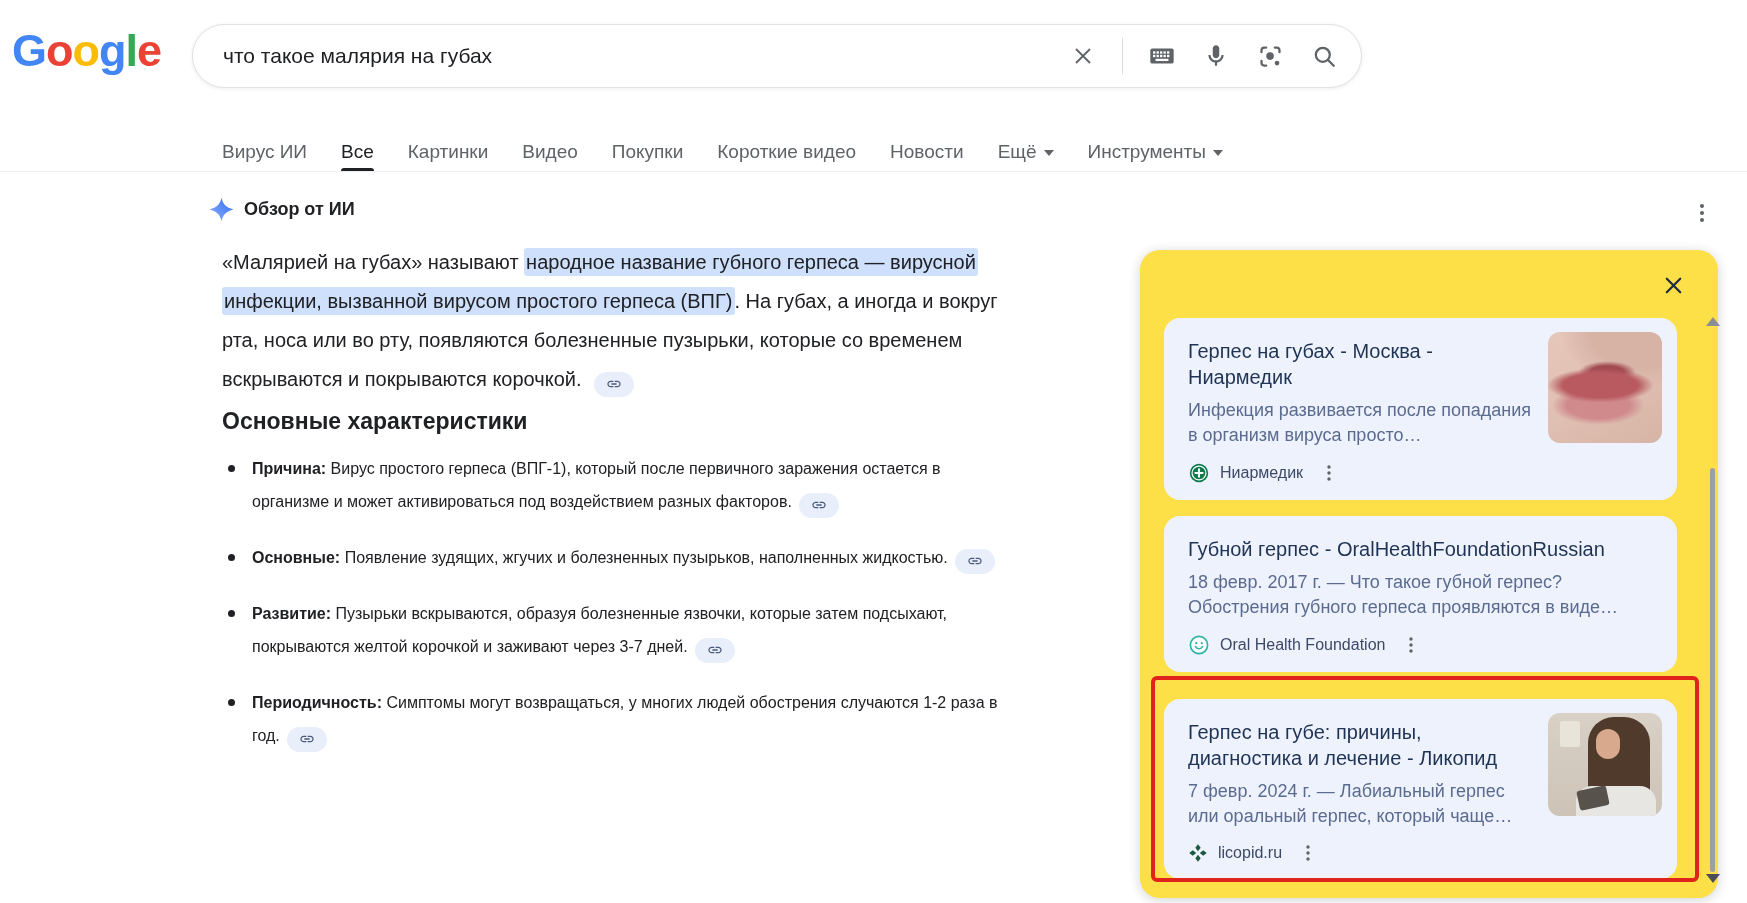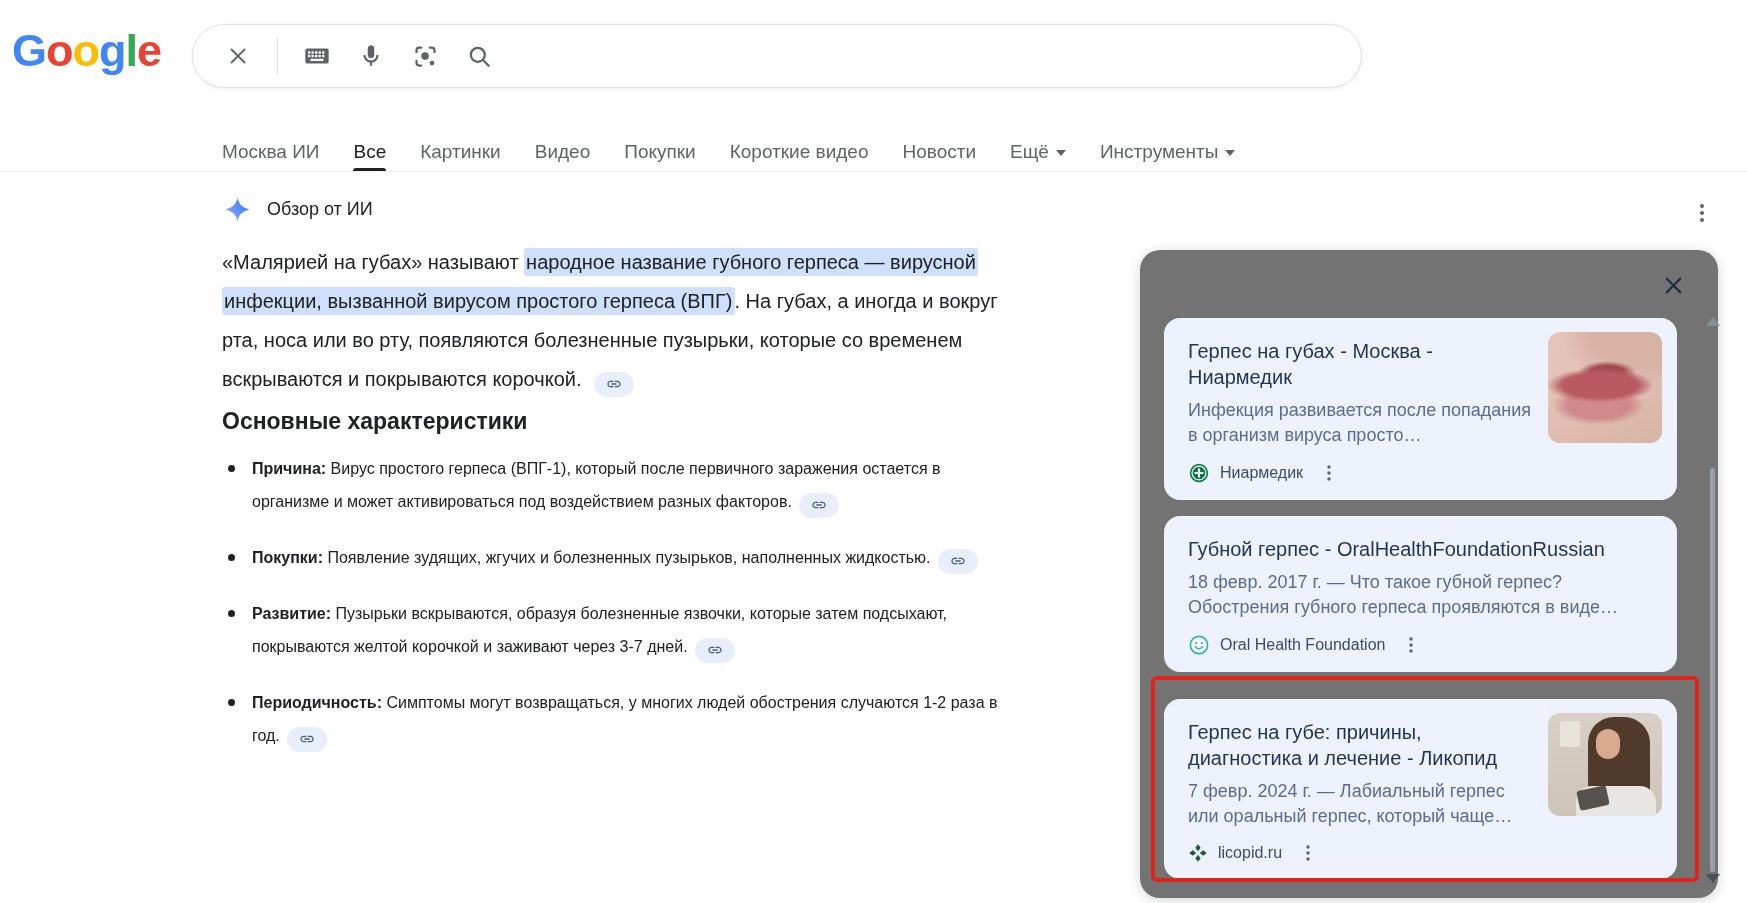--- a/index.html
+++ b/index.html
@@ -25,41 +25,41 @@
   .sb-btn { width:30px; height:30px; display:flex; align-items:center; justify-content:center; cursor:pointer; }
   .sb-divider { width:1px; height:36px; background:#dadce0; }
   
   .tabs { position:absolute; left:222px; top:133px; height:38px; display:flex; gap:34px; align-items:flex-start; }
   .tab { position:relative; font-size:19px; color:#5f6368; height:38px; display:flex; align-items:center; gap:7px; cursor:pointer; white-space:nowrap; }
   .tab.active { color:#202124; font-weight:500; }
   .tab.active::after { content:""; position:absolute; left:0; right:0; bottom:0; height:3px; background:#202124; border-radius:3px 3px 0 0; }
   .caret { width:0; height:0; border-left:5px solid transparent; border-right:5px solid transparent; border-top:6px solid #5f6368; margin-top:2px; }
   .rule { position:absolute; left:0; top:171px; width:1747px; height:1px; background:#ecedef; }
   
-  .ovhead { position:absolute; left:224px; top:196px; display:flex; align-items:center; gap:16px; }
+  .ovhead { position:absolute; left:208px; top:196px; display:flex; align-items:center; gap:9px;font-weight:bold; }
   .ovhead .ttl { font-size:18px; color:#202124; }
   .kebab { display:flex; flex-direction:column; gap:3px; align-items:center; cursor:pointer; }
   .kebab i { width:4px; height:4px; border-radius:50%; background:#5f6368; }
   .ov-kebab { position:absolute; left:1698px; top:202px; padding:2px; }
   .para { position:absolute; left:222px; top:243px; width:800px; font-size:20px; line-height:39px; }
   mark { background:#cfe0fc; color:inherit; padding:3px 2px; border-radius:3px; -webkit-box-decoration-break:clone; box-decoration-break:clone; }
   .pill {
     display:inline-flex; align-items:center; justify-content:center;
     height:25px; min-width:40px; border-radius:13px; background:#e9eefb;
     margin-left:7px; vertical-align:-6px; cursor:pointer;
   }
   .sec-h { position:absolute; left:222px; top:408px; font-size:23px; font-weight:700; color:#202124; }
   .blts { position:absolute; left:222px; top:452px; width:800px; list-style:none; }
   .blts li { position:relative; padding-left:30px; margin-bottom:23px; font-size:16px; line-height:33px; }
   .blts li::before { content:""; position:absolute; left:6px; top:13px; width:7px; height:7px; border-radius:50%; background:#202124; }
   .b-label { font-weight:700; }
   
   .panel {
     position:absolute; left:1140px; top:250px; width:578px; height:648px;
-    background:#737373; border-radius:20px; box-shadow:0 2px 12px rgba(32,33,36,.2); z-index:5;
+    background:#fde047; border-radius:20px; box-shadow:0 2px 12px rgba(32,33,36,.2); z-index:5;
   }
   .close-btn { position:absolute; right:30px; top:20px; width:30px; height:30px; display:flex; align-items:center; justify-content:center; cursor:pointer; }
   .cards { position:absolute; left:24px; top:68px; width:513px; }
   .card { position:relative; background:#eef2fc; border-radius:16px; padding:20px 0 16px 24px; }
   .card + .card { margin-top:16px; }
   .card.annotated { margin-top:27px; }
   .card .title { font-size:20px; line-height:26px; color:#1f3354; width:350px; cursor:pointer; }
   .card.wide .title { width:464px; white-space:nowrap; }
   .card .snippet { margin-top:8px; font-size:18px; line-height:25px; color:#5b6b90; width:350px; }
   .card.wide .snippet { width:464px; }
@@ -90,20 +90,21 @@
   .scroll-down { position:absolute; left:1706px; top:874px; width:0; height:0; border-left:7px solid transparent; border-right:7px solid transparent; border-top:9px solid #4a4f55; z-index:6; cursor:pointer; }
 </style>
 </head>
 <body>
 
 <div class="logo">
   <span class="c-blue">G</span><span class="c-red">o</span><span class="c-yellow">o</span><span class="c-blue">g</span><span class="c-green">l</span><span class="c-red">e</span>
 </div>
 
 <div class="searchbox">
+  <input readonly="" value="что такое малярия на губах" style="">
   <div class="sb-icons">
     <div class="sb-btn">
       <svg width="26" height="26" viewBox="0 0 24 24">
           <path d="M6 6 18 18M18 6 6 18" stroke="#5f6368" stroke-width="1.7" stroke-linecap="round"></path>
         </svg>
     </div>
     <div class="sb-divider"></div>
     <div class="sb-btn">
       <svg width="28" height="28" viewBox="0 0 24 24">
           <rect x="2" y="5.5" width="20" height="13" rx="1.6" fill="#5f6368"></rect>
@@ -143,21 +144,21 @@
       <svg width="27" height="27" viewBox="0 0 24 24">
           <circle cx="10.5" cy="10.5" r="6.2" fill="none" stroke="#5f6368" stroke-width="2"></circle>
           <path d="m15.3 15.3 4.9 4.9" stroke="#5f6368" stroke-width="2" stroke-linecap="round"></path>
         </svg>
     </div>
   </div>
 </div>
 
 <nav class="tabs">
   <div class="tab">
-      <span>Москва ИИ</span>
+      <span>Вирус ИИ</span>
     </div>
   <div class="tab active">
       <span>Все</span>
     </div>
   <div class="tab">
       <span>Картинки</span>
     </div>
   <div class="tab">
       <span>Видео</span>
     </div>
@@ -208,21 +209,21 @@
 </p>
 
 <h2 class="sec-h">Основные характеристики</h2>
 
 <ul class="blts">
   <li><span class="b-label">Причина:</span> <span>Вирус простого герпеса (ВПГ-1), который после первичного заражения остается в организме и может активироваться под воздействием разных факторов.</span><span class="pill">
         <svg width="16" height="16" viewBox="0 0 24 24" fill="#4a5b7c">
           <path d="M3.9 12c0-1.71 1.39-3.1 3.1-3.1h4V7H7c-2.76 0-5 2.24-5 5s2.24 5 5 5h4v-1.9H7c-1.71 0-3.1-1.39-3.1-3.1zM8 13h8v-2H8v2zm9-6h-4v1.9h4c1.71 0 3.1 1.39 3.1 3.1s-1.39 3.1-3.1 3.1h-4V17h4c2.76 0 5-2.24 5-5s-2.24-5-5-5z"></path>
         </svg>
       </span></li>
-  <li><span class="b-label">Покупки:</span> <span>Появление зудящих, жгучих и болезненных пузырьков, наполненных жидкостью.</span><span class="pill">
+  <li><span class="b-label">Основные:</span> <span>Появление зудящих, жгучих и болезненных пузырьков, наполненных жидкостью.</span><span class="pill">
         <svg width="16" height="16" viewBox="0 0 24 24" fill="#4a5b7c">
           <path d="M3.9 12c0-1.71 1.39-3.1 3.1-3.1h4V7H7c-2.76 0-5 2.24-5 5s2.24 5 5 5h4v-1.9H7c-1.71 0-3.1-1.39-3.1-3.1zM8 13h8v-2H8v2zm9-6h-4v1.9h4c1.71 0 3.1 1.39 3.1 3.1s-1.39 3.1-3.1 3.1h-4V17h4c2.76 0 5-2.24 5-5s-2.24-5-5-5z"></path>
         </svg>
       </span></li>
   <li><span class="b-label">Развитие:</span> <span>Пузырьки вскрываются, образуя болезненные язвочки, которые затем подсыхают, покрываются желтой корочкой и заживают через 3-7 дней.</span><span class="pill">
         <svg width="16" height="16" viewBox="0 0 24 24" fill="#4a5b7c">
           <path d="M3.9 12c0-1.71 1.39-3.1 3.1-3.1h4V7H7c-2.76 0-5 2.24-5 5s2.24 5 5 5h4v-1.9H7c-1.71 0-3.1-1.39-3.1-3.1zM8 13h8v-2H8v2zm9-6h-4v1.9h4c1.71 0 3.1 1.39 3.1 3.1s-1.39 3.1-3.1 3.1h-4V17h4c2.76 0 5-2.24 5-5s-2.24-5-5-5z"></path>
         </svg>
       </span></li>
   <li><span class="b-label">Периодичность:</span> <span>Симптомы могут возвращаться, у многих людей обострения случаются 1-2 раза в год.</span><span class="pill">

